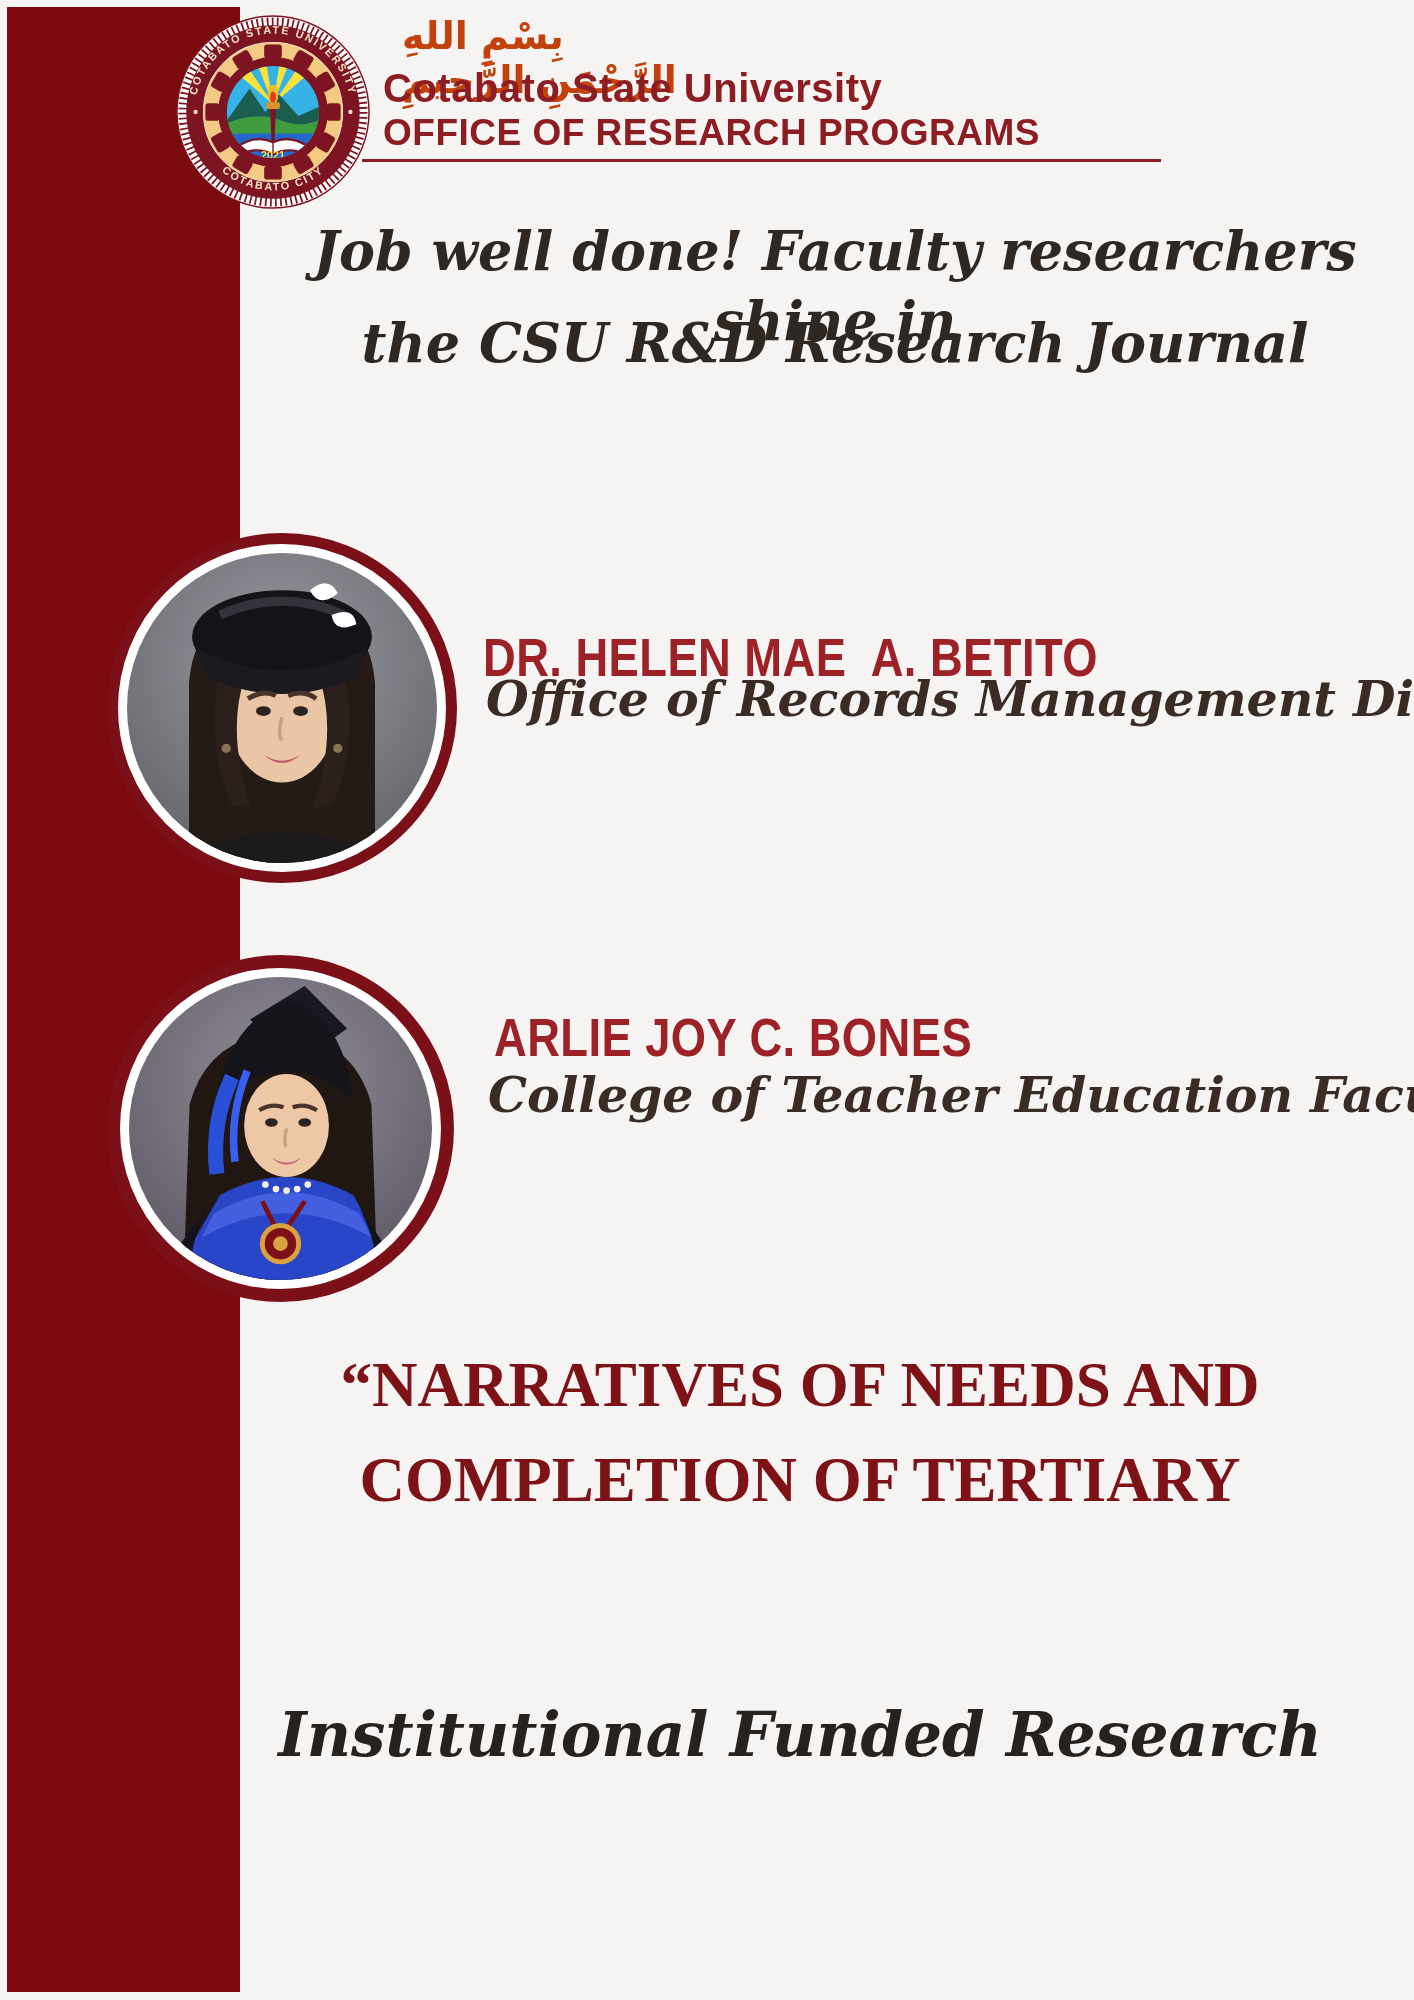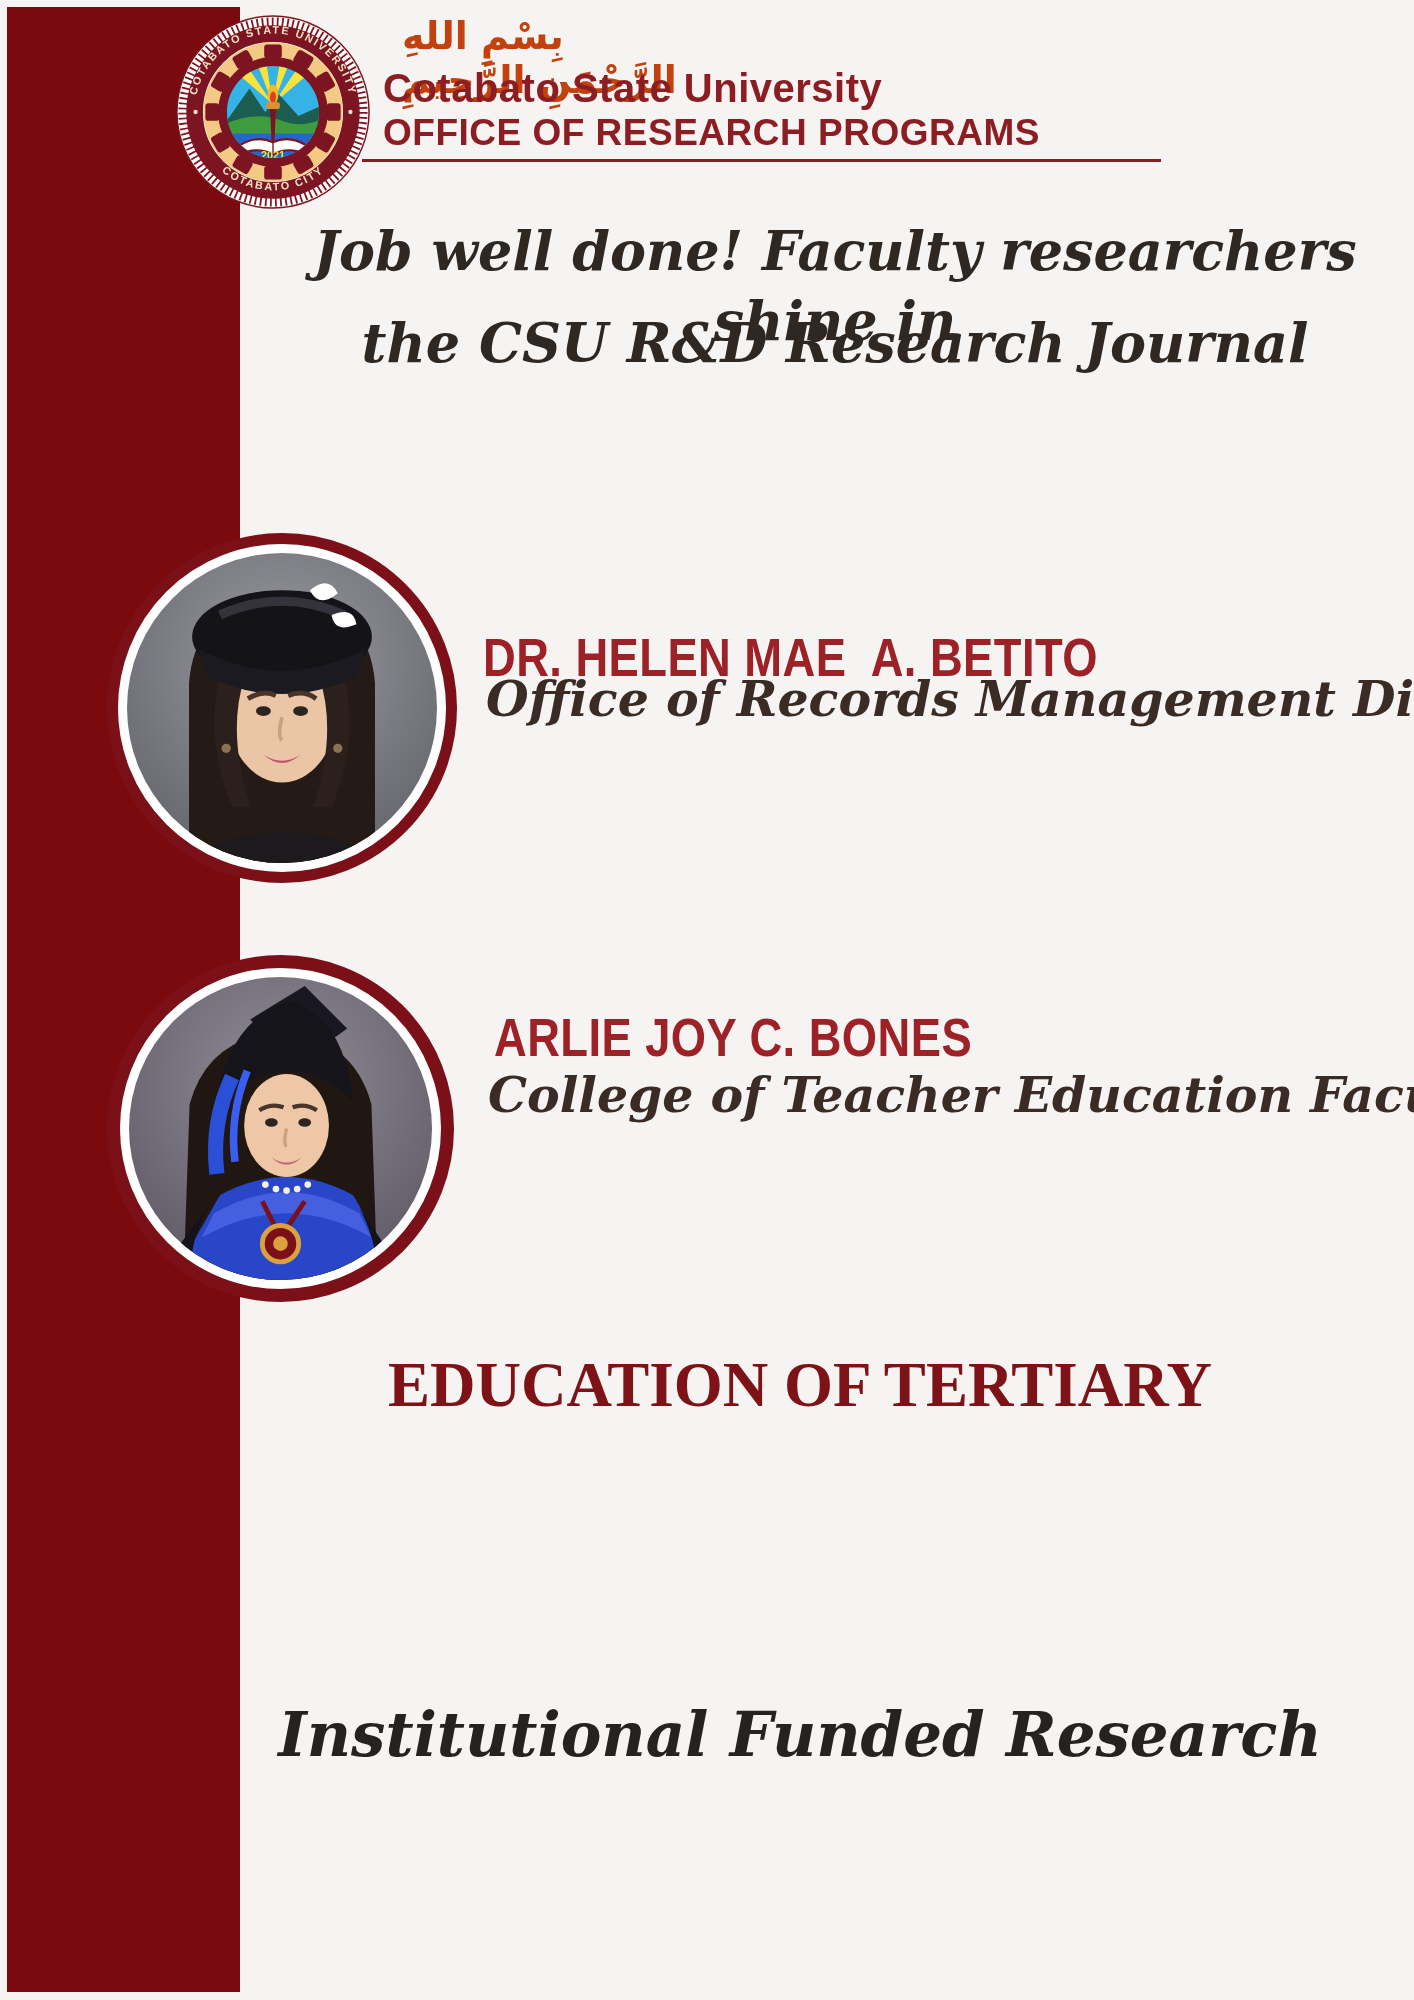--- a/index.html
+++ b/index.html
@@ -212,17 +212,18 @@
       <circle cx="50" cy="88" r="6" fill="#7C1018" stroke="#D9A23F" stroke-width="1.6"></circle>
       <circle cx="50" cy="88" r="2.4" fill="#D9A23F"></circle>
       <path d="M8,100 L26,76 Q18,92 22,100 Z" fill="#14121A"></path>
       <path d="M92,100 L76,76 Q84,92 80,100 Z" fill="#14121A"></path>
     </svg>
   </div>
   <div class="person-name cond name2">ARLIE JOY C. BONES</div>
   <div class="person-role script role2">College of Teacher Education Faculty</div>
 
   <div class="research-title">
-    <div class="tline">EDUCATION OF TERTIARY</div>
+    <div class="tline">“NARRATIVES OF NEEDS AND</div>
+    <div class="tline">COMPLETION OF TERTIARY</div>
   </div>
   <div class="funding script">Institutional Funded Research</div>
 
 </div>
 
 </body></html>

